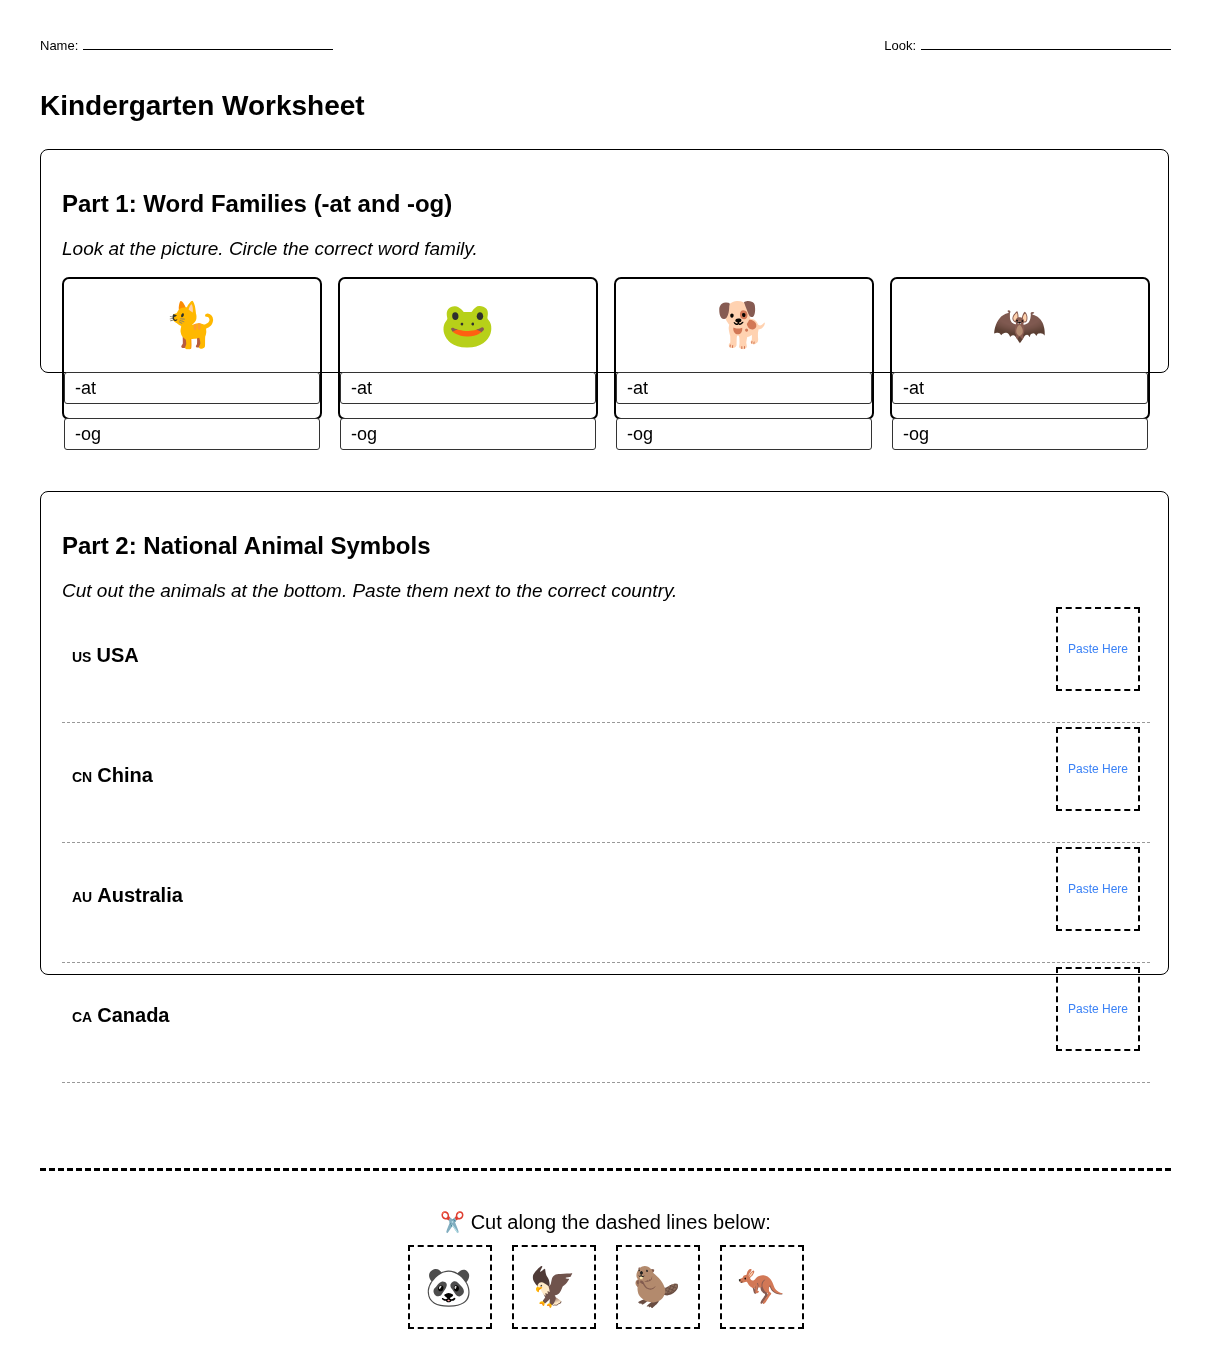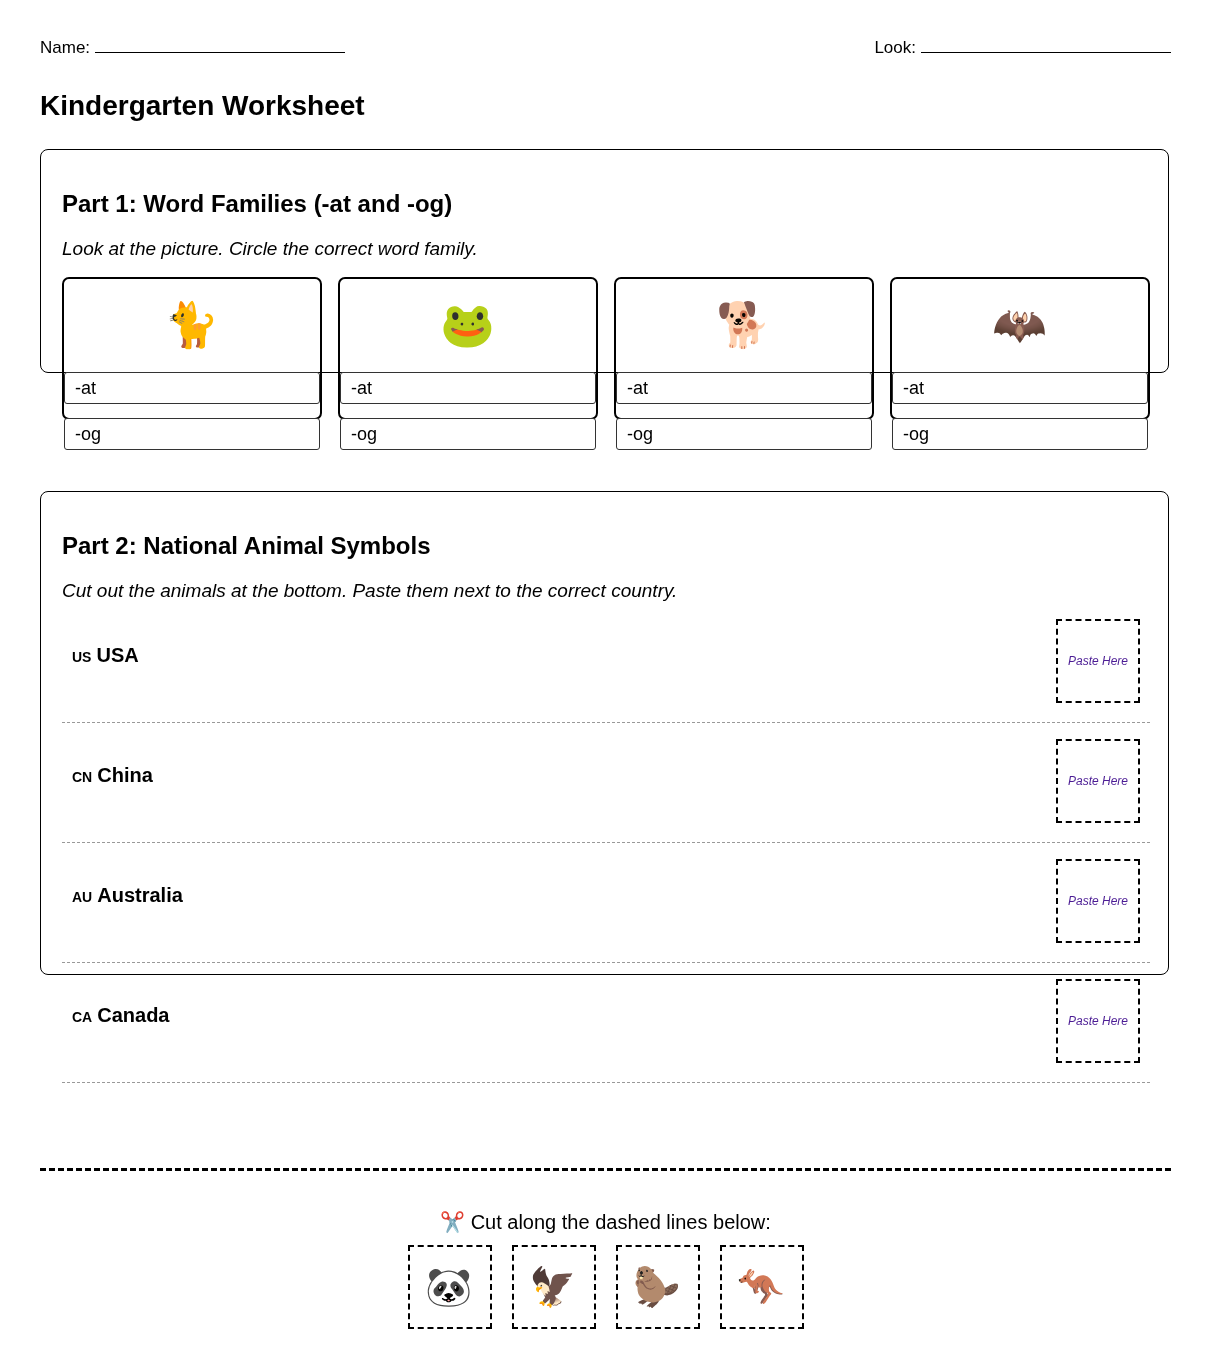--- a/index.html
+++ b/index.html
@@ -1,37 +1,37 @@
 <!DOCTYPE html>
 <html><head>
 <meta charset="utf-8">
 <style>
   html, body { margin:0; padding:0; background:#fff; }
   body { width:1211px; height:1369px; font-family:"Liberation Sans", sans-serif; color:#000; position:relative; overflow:hidden; }
-  .top { position:absolute; top:38px; left:40px; right:40px; height:22px; font-size:17px; }
+  .top { position:absolute; top:38px; left:40px; right:40px; height:22px; font-size:13px; }
   .top .name { position:absolute; left:0; top:0; }
   .top .date { position:absolute; right:0; top:0; }
   .line { display:inline-block; border-bottom:1px solid #000; vertical-align:baseline; margin-left:5px; }
   h1 { position:absolute; top:90px; left:40px; margin:0; font-size:28px; font-weight:bold; }
   .section { position:absolute; left:40px; width:1129px; border:1px solid #000; border-radius:8px; box-sizing:border-box; }
   .s1 { top:149px; height:224px; }
   .s2 { top:491px; height:484px; }
   .section h2 { position:absolute; left:21px; margin:0; font-size:24px; font-weight:bold; }
   .section .inst { position:absolute; left:21px; font-size:19px; font-style:italic; }
   .s1 h2 { top:40px; } .s1 .inst { top:88px; }
   .s2 h2 { top:40px; } .s2 .inst { top:88px; }
   .cards { position:absolute; top:127px; left:21px; display:flex; gap:16px; }
   .card { width:260px; height:143px; border:2px solid #000; border-radius:7px; box-sizing:border-box; position:relative; }
   .card .emoji { position:absolute; top:20px; left:0; right:0; text-align:center; font-size:44px; line-height:52px; }
   .card .opts { position:absolute; top:93px; left:0; right:0; display:flex; justify-content:center; gap:14px;flex-direction:column; }
   .opt { border:1px solid #333; border-radius:3px; padding:5px 10px; font-size:18px; line-height:20px; background:#fff; }
   .row { position:absolute; left:21px; width:1088px; height:120px; border-bottom:1px dashed #999; box-sizing:border-box; }
   .row .label { position:absolute; left:10px; top:41px; font-size:20px; font-weight:bold; }
   .row .code { font-size:14px; margin-right:5px; }
-  .paste { position:absolute; right:10px; top:16px; width:84px; height:84px; border:2px dashed #000; box-sizing:border-box; font-size:12px; color:#4c1d95; display:flex; align-items:center; justify-content:center;font-style:italic; }
+  .paste { position:absolute; right:10px; top:4px; width:84px; height:84px; border:2px dashed #000; box-sizing:border-box; font-size:12px; color:#3b82f6; display:flex; align-items:center; justify-content:center; }
   .cutline { position:absolute; top:1168px; left:40px; width:1131px; border-top:3px dashed #000; }
   .cutnote { position:absolute; top:1210px; left:0; right:0; text-align:center; font-size:20px; }
   .pieces { position:absolute; top:1245px; left:0; right:0; display:flex; justify-content:center; gap:20px; }
   .piece { width:84px; height:84px; border:2px dashed #000; box-sizing:border-box; display:flex; align-items:center; justify-content:center; font-size:38px; }
 </style>
 </head>
 <body>
 
 <div class="top">
   <div class="name"><span>Name:</span><span class="line" style="width:250px;"></span></div>

